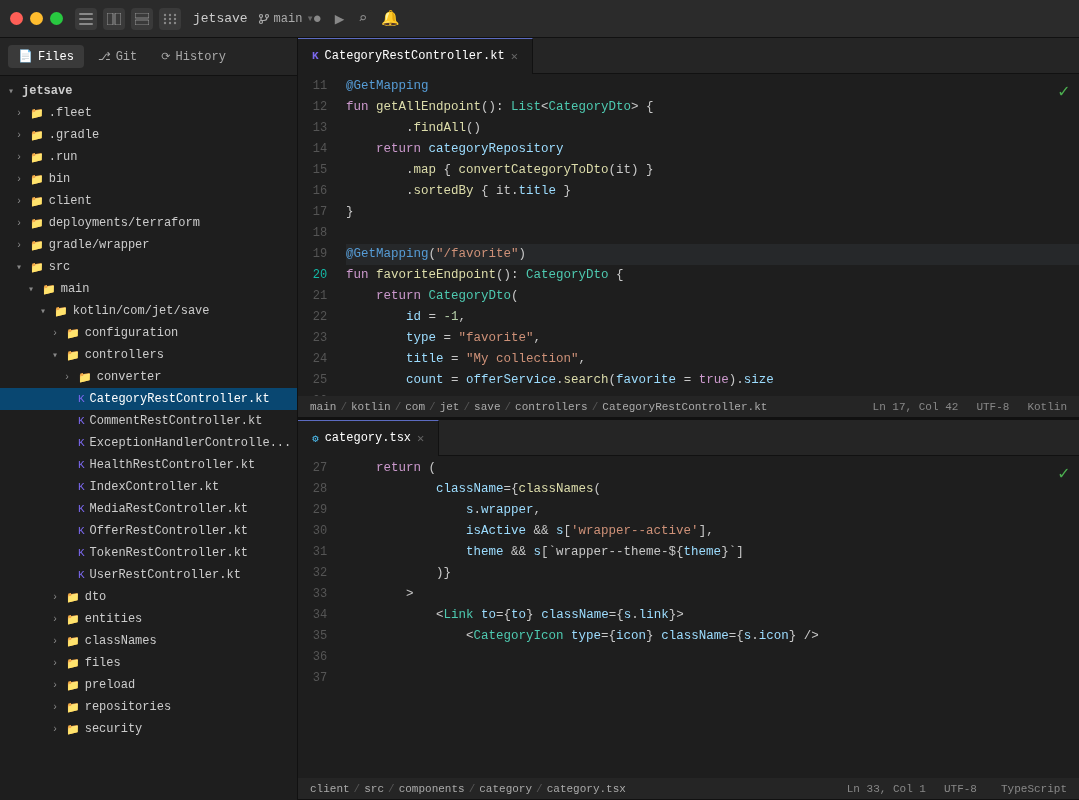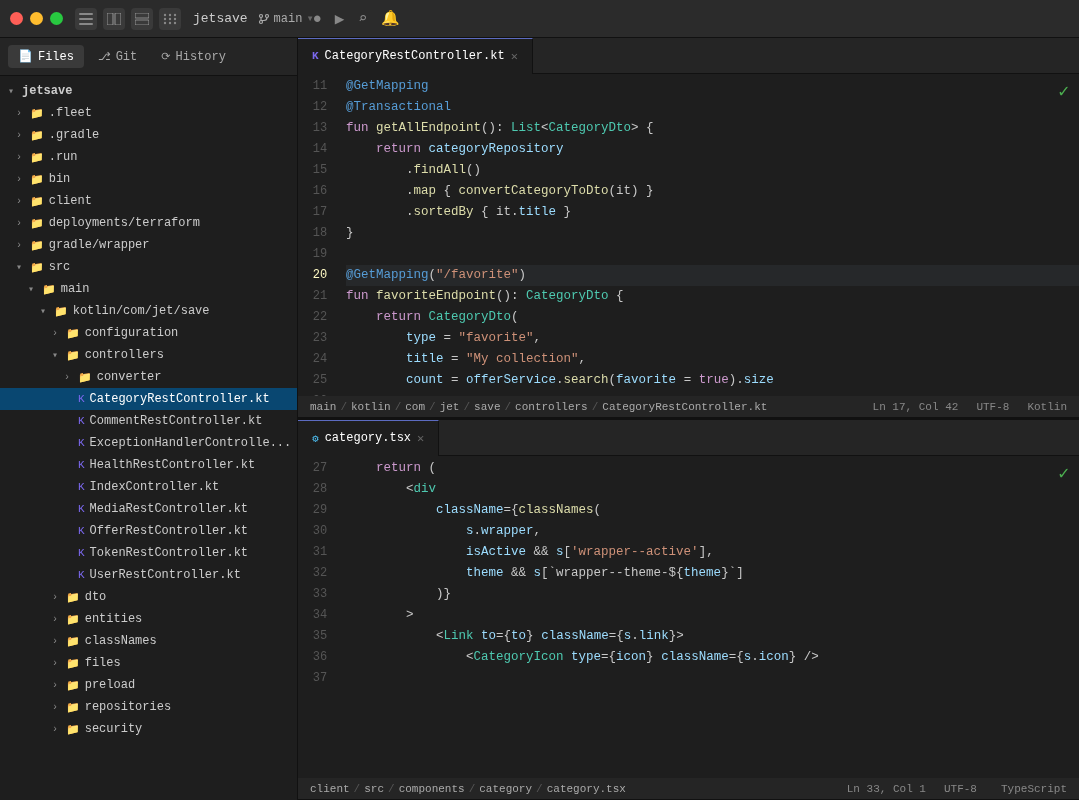--- a/index.html
+++ b/index.html
@@ -524,41 +524,41 @@
           <div class="line-numbers">
             <div>11</div>
               <div>12</div>
               <div>13</div>
               <div>14</div>
               <div>15</div>
             <div>16</div>
               <div>17</div>
               <div>18</div>
               <div>19</div>
-            <div style="color:#fef9c3;">20</div>
+            <div style="color:#14b8a6;">20</div>
             <div>21</div>
               <div>22</div>
               <div>23</div>
               <div>24</div>
               <div>25</div>
             <div>26</div>
           </div>
           <div class="code-content">
             <div class="code-line"><span class="an">@GetMapping</span></div>
-            <div class="code-line"><span class="an">@Transactional</span></div>
             <div class="code-line"><span class="kw">fun </span><span class="fn">getAllEndpoint</span><span class="pl">(): </span><span class="ty">List</span><span class="pl">&lt;</span><span class="ty">CategoryDto</span><span class="pl">&gt; {</span></div>
+            <div class="code-line"><span class="pl">        .</span><span class="fn">findAll</span><span class="pl">()</span></div>
             <div class="code-line"><span class="pl">    </span><span class="kw">return </span><span class="lightblue">categoryRepository</span></div>
-            <div class="code-line"><span class="pl">        .</span><span class="fn">findAll</span><span class="pl">()</span></div>
             <div class="code-line"><span class="pl">        .</span><span class="fn">map</span><span class="pl"> { </span><span class="fn">convertCategoryToDto</span><span class="pl">(it) }</span></div>
             <div class="code-line"><span class="pl">        .</span><span class="fn">sortedBy</span><span class="pl"> { it.</span><span class="lightblue">title</span><span class="pl"> }</span></div>
             <div class="code-line"><span class="pl">}</span></div>
             <div class="code-line"></div>
             <div class="code-line active-line"><span class="an">@GetMapping</span><span class="pl">(</span><span class="st">"/favorite"</span><span class="pl">)</span></div>
             <div class="code-line"><span class="kw">fun </span><span class="fn">favoriteEndpoint</span><span class="pl">(): </span><span class="ty">CategoryDto</span><span class="pl"> {</span></div>
             <div class="code-line"><span class="pl">    </span><span class="kw">return </span><span class="ty">CategoryDto</span><span class="pl">(</span></div>
+            <div class="code-line"><span class="pl">        </span><span class="lightblue">id</span><span class="pl"> = </span><span class="nm">-1</span><span class="pl">,</span></div>
             <div class="code-line"><span class="pl">        </span><span class="lightblue">type</span><span class="pl"> = </span><span class="st">"favorite"</span><span class="pl">,</span></div>
             <div class="code-line"><span class="pl">        </span><span class="lightblue">title</span><span class="pl"> = </span><span class="st">"My collection"</span><span class="pl">,</span></div>
             <div class="code-line"><span class="pl">        </span><span class="lightblue">count</span><span class="pl"> = </span><span class="lightblue">offerService</span><span class="pl">.</span><span class="fn">search</span><span class="pl">(</span><span class="lightblue">favorite</span><span class="pl"> = </span><span class="kw">true</span><span class="pl">).</span><span class="lightblue">size</span></div>
 
           </div>
         </div>
       </div>
 
       <div class="breadcrumb-bar">
         <span class="breadcrumb-item">main</span>
@@ -600,21 +600,20 @@
               <div>31</div>
             <div>32</div>
               <div>33</div>
               <div>34</div>
               <div>35</div>
               <div>36</div>
               <div>37</div>
           </div>
           <div class="code-content">
             <div class="code-line"><span class="pl">    </span><span class="kw">return</span><span class="pl"> (</span></div>
-            <div class="code-line"><span class="pl">        &lt;</span><span class="ty">div</span></div>
             <div class="code-line"><span class="pl">            </span><span class="lightblue">className</span><span class="pl">={</span><span class="fn">classNames</span><span class="pl">(</span></div>
             <div class="code-line"><span class="pl">                </span><span class="lightblue">s</span><span class="pl">.</span><span class="lightblue">wrapper</span><span class="pl">,</span></div>
             <div class="code-line"><span class="pl">                </span><span class="lightblue">isActive</span><span class="pl"> &amp;&amp; </span><span class="lightblue">s</span><span class="pl">[</span><span class="st">'wrapper--active'</span><span class="pl">],</span></div>
             <div class="code-line"><span class="pl">                </span><span class="lightblue">theme</span><span class="pl"> &amp;&amp; </span><span class="lightblue">s</span><span class="pl">[`wrapper--theme-${</span><span class="lightblue">theme</span><span class="pl">}`]</span></div>
             <div class="code-line"><span class="pl">            )}</span></div>
             <div class="code-line"><span class="pl">        &gt;</span></div>
             <div class="code-line"><span class="pl">            &lt;</span><span class="ty">Link</span><span class="pl"> </span><span class="lightblue">to</span><span class="pl">={</span><span class="lightblue">to</span><span class="pl">} </span><span class="lightblue">className</span><span class="pl">={</span><span class="lightblue">s</span><span class="pl">.</span><span class="lightblue">link</span><span class="pl">}&gt;</span></div>
             <div class="code-line"><span class="pl">                &lt;</span><span class="ty">CategoryIcon</span><span class="pl"> </span><span class="lightblue">type</span><span class="pl">={</span><span class="lightblue">icon</span><span class="pl">} </span><span class="lightblue">className</span><span class="pl">={</span><span class="lightblue">s</span><span class="pl">.</span><span class="lightblue">icon</span><span class="pl">} /&gt;</span></div>
             <div class="code-line"></div>
           </div>

